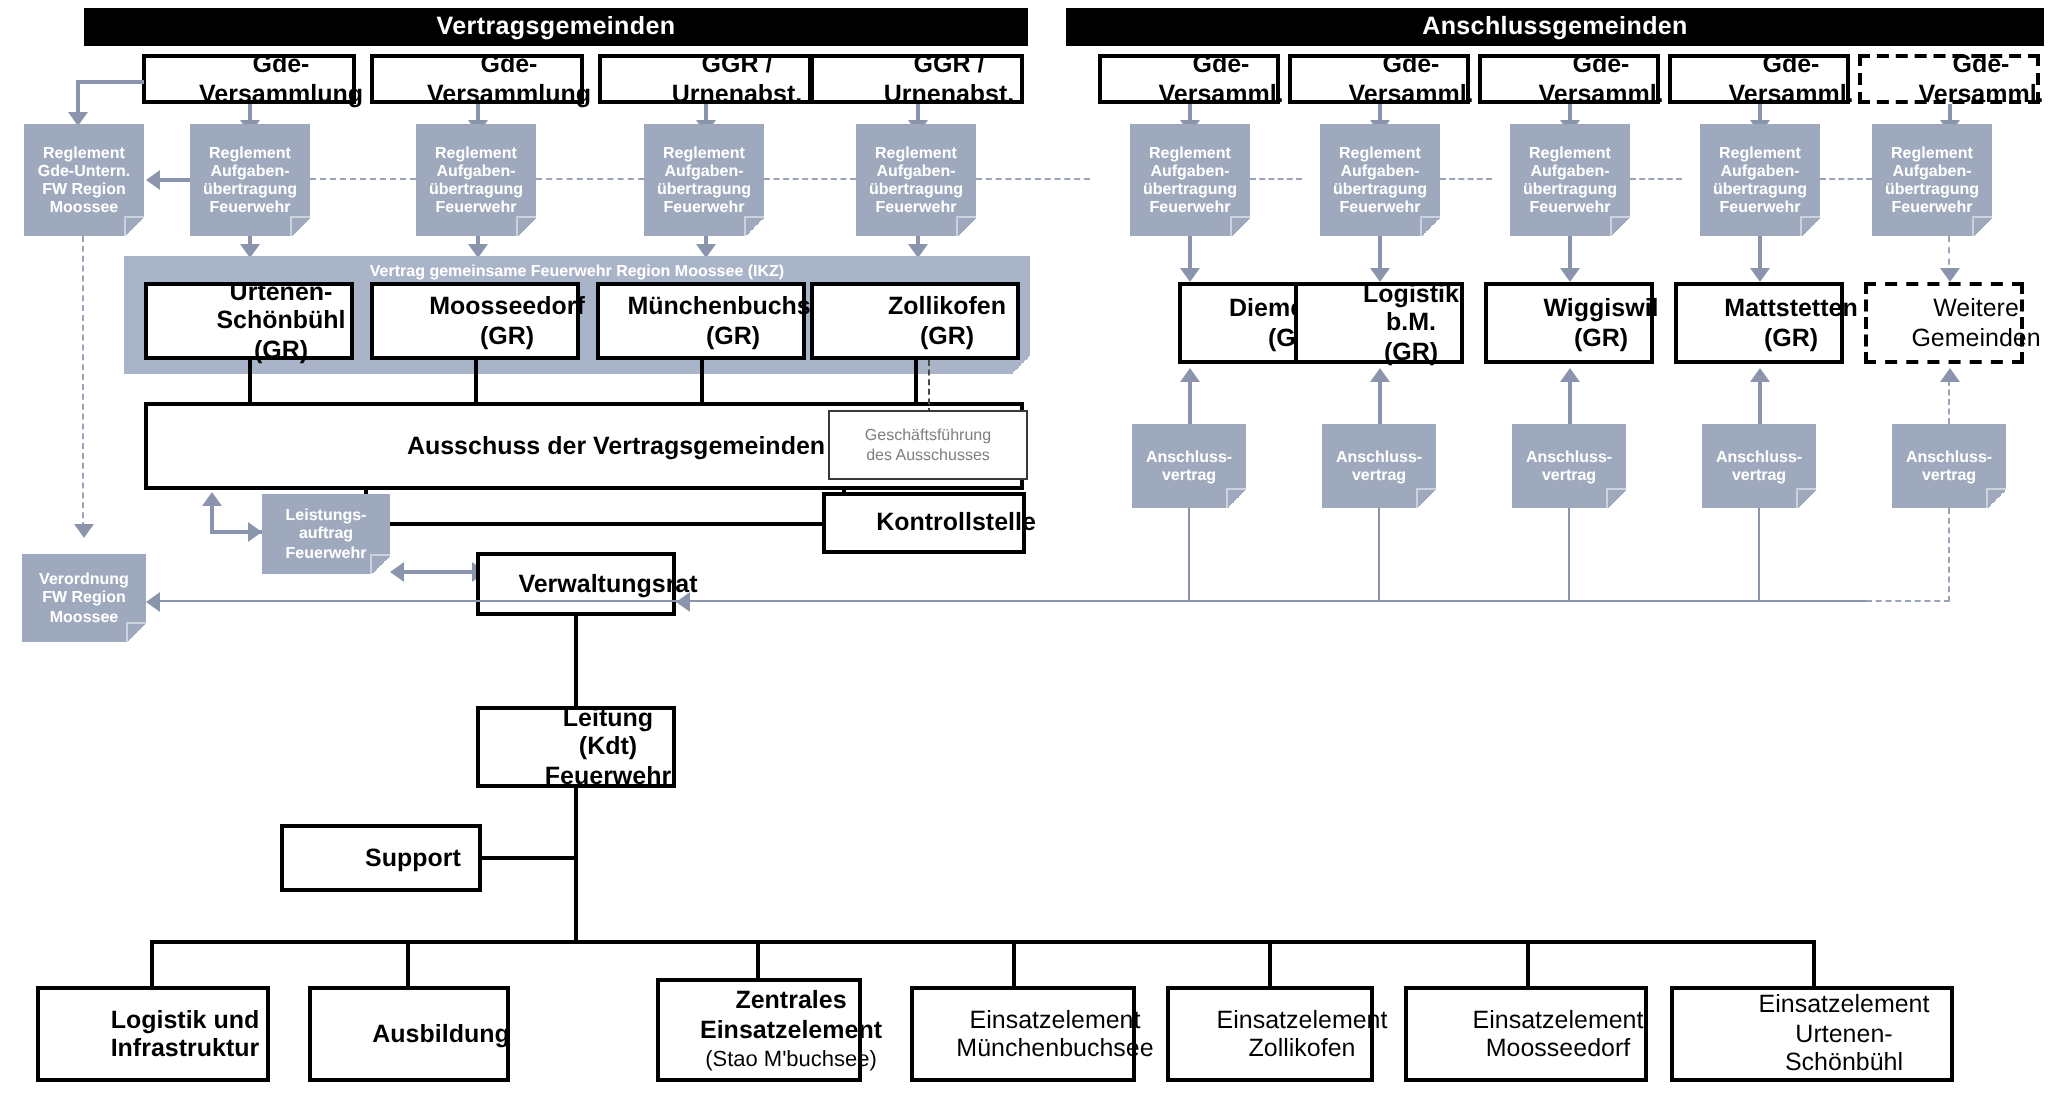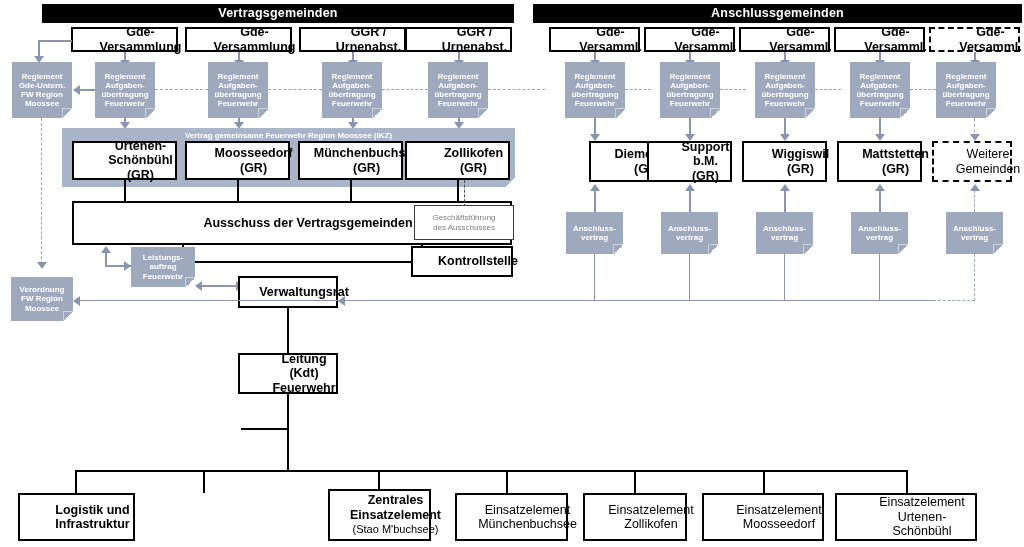--- a/index.html
+++ b/index.html
@@ -275,21 +275,21 @@
   <div class="ar down" style="left:780px;top:134px;"></div>
   <div class="gl" style="left:879px;top:118px;width:1.6px;height:20px;"></div>
   <div class="ar down" style="left:875px;top:134px;"></div>
   <div class="dl v" style="left:974px;top:118px;width:1px;height:20px;"></div>
   <div class="ar down" style="left:970px;top:134px;"></div>
 
   <div class="n wbox" style="left:552px;top:141px;width:85px;height:41px;margin-left:37px;">
     <span class="lbl"><span>Diemerswil</span><br><span>(GR)</span></span>
   </div>
   <div class="n wbox" style="left:647px;top:141px;width:85px;height:41px;">
-    <span class="lbl"><span>Support b.M.</span><br><span>(GR)</span></span>
+    <span class="lbl"><span>Logistik b.M.</span><br><span>(GR)</span></span>
   </div>
   <div class="n wbox" style="left:742px;top:141px;width:85px;height:41px;">
     <span class="lbl"><span>Wiggiswil</span><br><span>(GR)</span></span>
   </div>
   <div class="n wbox" style="left:837px;top:141px;width:85px;height:41px;">
     <span class="lbl"><span>Mattstetten</span><br><span>(GR)</span></span>
   </div>
   <div class="n wbox dashed reg" style="left:932px;top:141px;width:80px;height:41px;">
     <span class="lbl"><span>Weitere</span><br><span>Gemeinden</span></span>
   </div>
@@ -333,33 +333,39 @@
   <div class="dl v" style="left:974px;top:254px;width:1px;height:47px;"></div>
   <div class="dl h" style="left:933px;top:300px;width:42px;"></div>
 
   <div class="ln" style="left:287px;top:308px;width:2px;height:45px;"></div>
   <div class="n wbox" style="left:238px;top:353px;width:100px;height:41px;">
     <span class="lbl"><span>Leitung (Kdt)</span><br><span>Feuerwehr</span></span>
   </div>
 
   <div class="ln" style="left:287px;top:394px;width:2px;height:78px;"></div>
   <div class="ln" style="left:241px;top:428px;width:48px;height:2px;"></div>
+  <div class="n wbox" style="left:140px;top:412px;width:101px;height:34px;">
+    <span class="lbl">Support</span>
+  </div>
 
   <div class="ln" style="left:75px;top:470px;width:833px;height:2px;"></div>
   <div class="ln" style="left:75px;top:470px;width:2px;height:23px;"></div>
   <div class="ln" style="left:203px;top:470px;width:2px;height:23px;"></div>
   <div class="ln" style="left:378px;top:470px;width:2px;height:23px;"></div>
   <div class="ln" style="left:506px;top:470px;width:2px;height:23px;"></div>
   <div class="ln" style="left:634px;top:470px;width:2px;height:23px;"></div>
   <div class="ln" style="left:763px;top:470px;width:2px;height:23px;"></div>
   <div class="ln" style="left:906px;top:470px;width:2px;height:23px;"></div>
 
   <div class="n wbox" style="left:18px;top:493px;width:117px;height:48px;">
     <span class="lbl"><span>Logistik und</span><br><span>Infrastruktur</span></span>
   </div>
+  <div class="n wbox" style="left:154px;top:493px;width:101px;height:48px;">
+    <span class="lbl"><span>Ausbildung</span></span>
+  </div>
   <div class="n wbox" style="left:328px;top:489px;width:103px;height:52px;">
     <span class="lbl"><span>Zentrales</span><br><span>Einsatzelement</span><br><span style="font-weight:normal;font-size:11px;">(Stao M'buchsee)</span></span>
   </div>
   <div class="n wbox reg" style="left:455px;top:493px;width:113px;height:48px;">
     <span class="lbl"><span>Einsatzelement</span><br><span>Münchenbuchsee</span></span>
   </div>
   <div class="n wbox reg" style="left:583px;top:493px;width:104px;height:48px;">
     <span class="lbl"><span>Einsatzelement</span><br><span>Zollikofen</span></span>
   </div>
   <div class="n wbox reg" style="left:702px;top:493px;width:122px;height:48px;">

